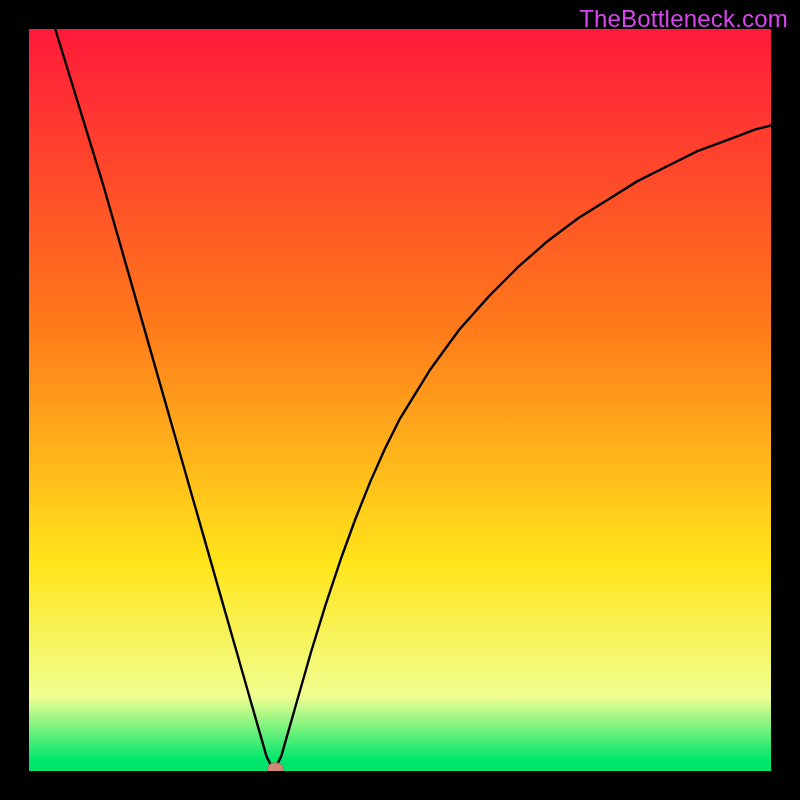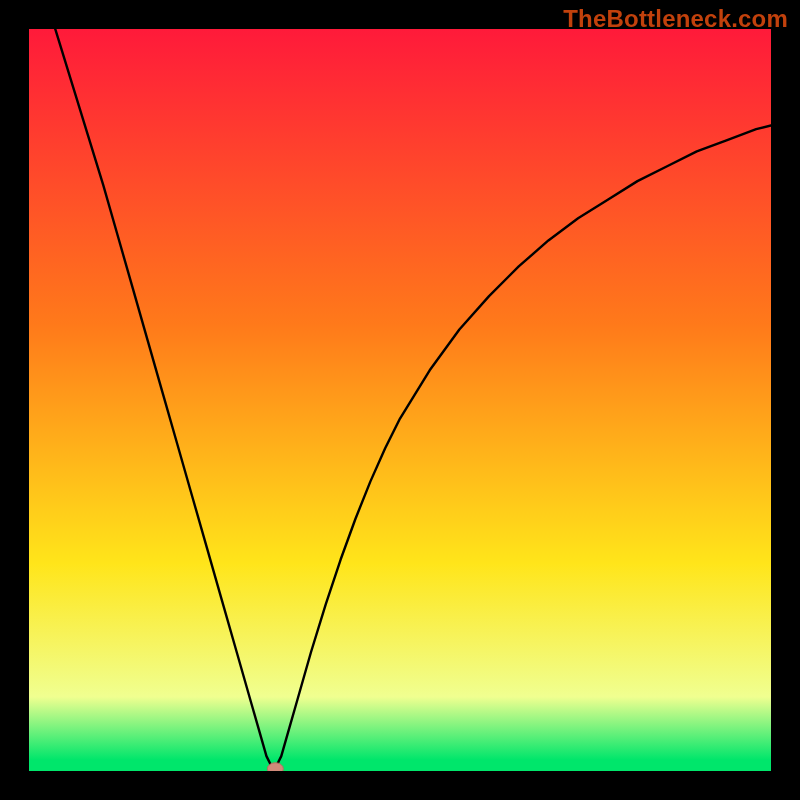--- a/index.html
+++ b/index.html
@@ -23,23 +23,23 @@
     position: absolute;
     left: 0;
     top: 0;
     width: 742px;
     height: 742px;
   }
   .watermark {
     position: absolute;
     top: 5px;
     right: 12px;
-    color: #c2410c;
+    color: #d946ef;
     font-size: 24px;
-    font-weight: 700;
+    font-weight: 400;
     letter-spacing: 0.2px;
     user-select: none;
   }
   svg { display: block; }
 </style>
 </head>
 <body>
 
 <div class="frame">
   <svg class="plot" viewBox="0 0 742 742">

